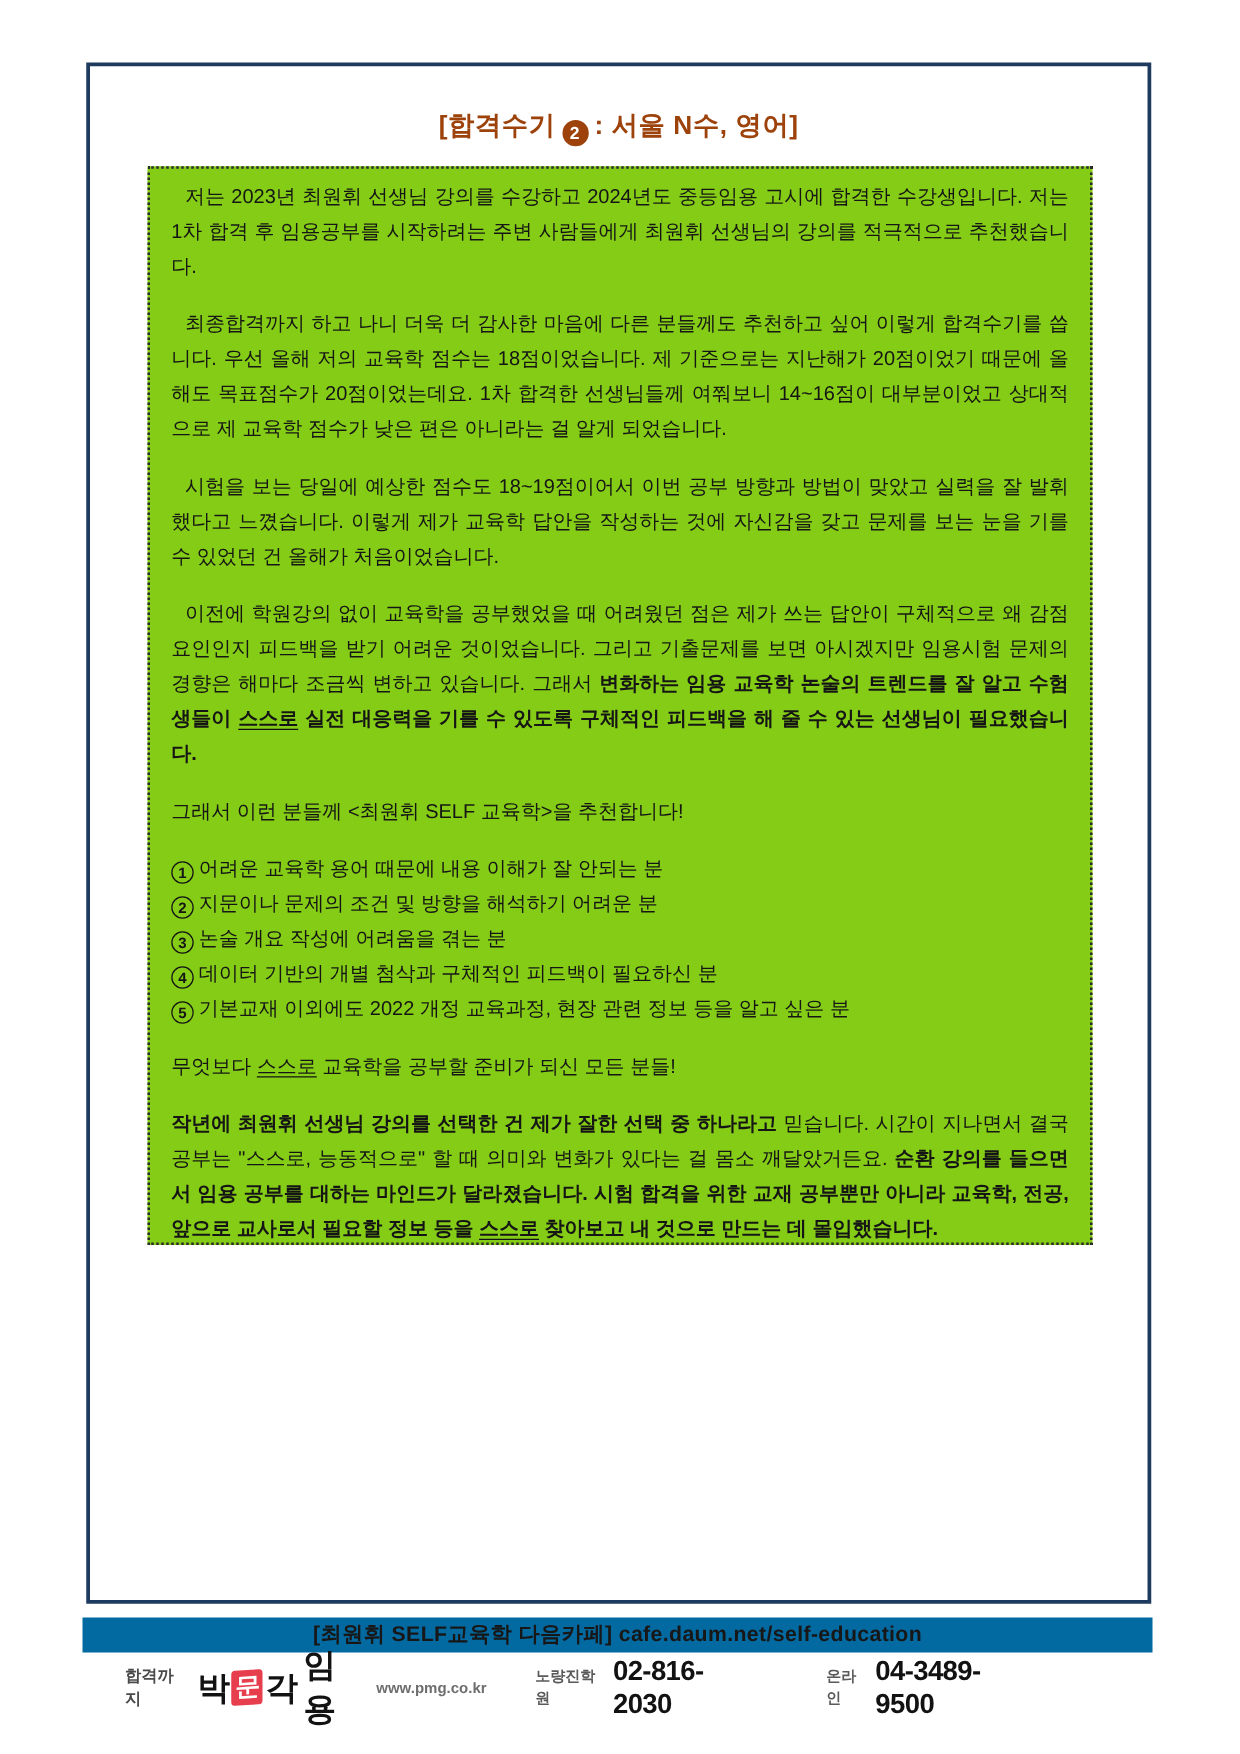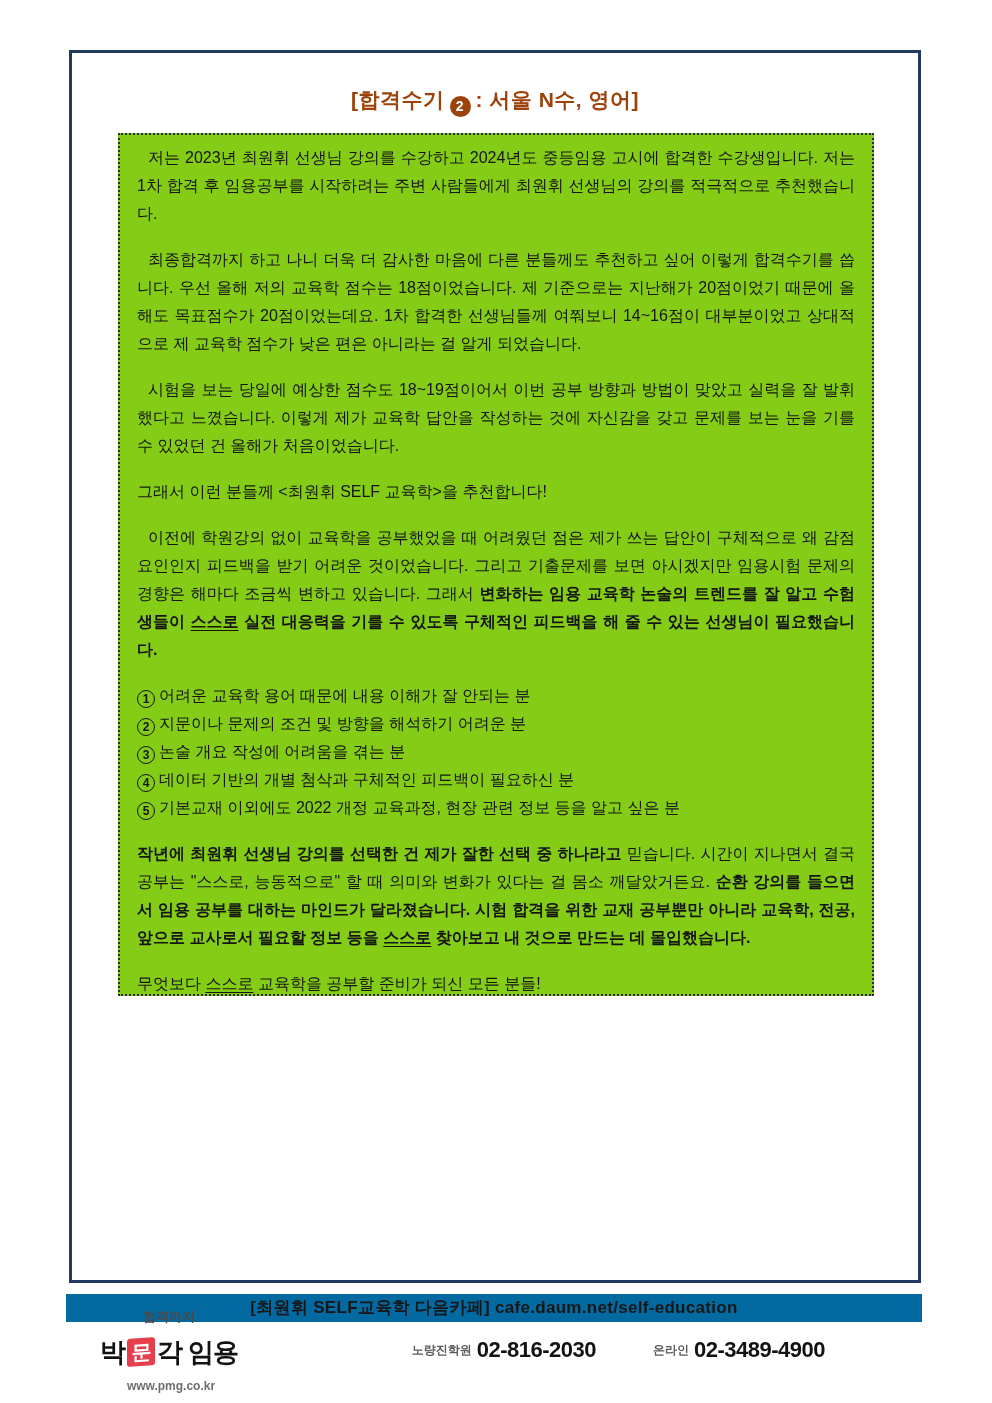--- a/index.html
+++ b/index.html
@@ -33,21 +33,21 @@
     margin-right:4px; vertical-align:-2px; text-indent:0; }
 
   
   .footer-banner { position:absolute; left:66px; top:1294px; width:856px; height:28px;
     background:#0369a1; text-align:center; font-size:17px; font-weight:bold; color:#171717;
     line-height:28px; letter-spacing:0.3px; }
 
   
   .footer-row { position:absolute; left:100px; top:1328px; width:725px; height:44px;
     display:flex; align-items:center; justify-content:space-between; }
-  .logo-group { display:flex; align-items:center; gap:9px;flex-direction:column; }
+  .logo-group { display:flex; align-items:center; gap:9px; }
   .logo-slogan { font-size:13px; font-weight:bold; color:#4a4a4a; }
   .logo-brand { font-size:26px; font-weight:bold; color:#121212; letter-spacing:-1px;
     display:inline-flex; align-items:center; }
   .logo-badge { display:inline-block; background:#e73e4e; color:#ffffff; width:28px; height:28px;
     line-height:28px; text-align:center; font-size:20px; border-radius:3px;
     transform:skewY(-4deg); margin:0 2px; }
   .logo-site { font-size:12px; font-weight:bold; color:#6e6e6e; margin-left:4px; }
   .phone-group { display:flex; align-items:center; gap:18px; }
   .phone { display:flex; align-items:center; gap:5px; }
   .phone-label { font-size:12px; font-weight:bold; color:#5a5a5a;margin-left:39px; }
@@ -63,35 +63,35 @@
   <div class="doc-title"><span>[합격수기</span><span class="title-num">2</span><span>: 서울 N수, 영어]</span></div>
 
   <div class="content-box">
 
     <p class="para ind">저는 2023년 최원휘 선생님 강의를 수강하고 2024년도 중등임용 고시에 합격한 수강생입니다. 저는 1차 합격 후 임용공부를 시작하려는 주변 사람들에게 최원휘 선생님의 강의를 적극적으로 추천했습니다.</p>
 
     <p class="para ind">최종합격까지 하고 나니 더욱 더 감사한 마음에 다른 분들께도 추천하고 싶어 이렇게 합격수기를 씁니다. 우선 올해 저의 교육학 점수는 18점이었습니다. 제 기준으로는 지난해가 20점이었기 때문에 올해도 목표점수가 20점이었는데요. 1차 합격한 선생님들께 여쭤보니 14~16점이 대부분이었고 상대적으로 제 교육학 점수가 낮은 편은 아니라는 걸 알게 되었습니다.</p>
 
     <p class="para ind">시험을 보는 당일에 예상한 점수도 18~19점이어서 이번 공부 방향과 방법이 맞았고 실력을 잘 발휘했다고 느꼈습니다. 이렇게 제가 교육학 답안을 작성하는 것에 자신감을 갖고 문제를 보는 눈을 기를 수 있었던 건 올해가 처음이었습니다.</p>
 
+    <p class="para ind"><span>이전에 학원강의 없이 교육학을 공부했었을 때 어려웠던 점은 제가 쓰는 답안이 구체적으로 왜 감점 요인인지 피드백을 받기 어려운 것이었습니다. 그리고 기출문제를 보면 아시겠지만 임용시험 문제의 경향은 해마다 조금씩 변하고 있습니다. 그래서 </span><span class="b">변화하는 임용 교육학 논술의 트렌드를 잘 알고 수험생들이 </span><span class="b u">스스로</span><span class="b"> 실전 대응력을 기를 수 있도록 구체적인 피드백을 해 줄 수 있는 선생님이 필요했습니다.</span></p>
+
     <p class="para">그래서 이런 분들께 &lt;최원휘 SELF 교육학&gt;을 추천합니다!</p>
-
-    <p class="para ind"><span>이전에 학원강의 없이 교육학을 공부했었을 때 어려웠던 점은 제가 쓰는 답안이 구체적으로 왜 감점 요인인지 피드백을 받기 어려운 것이었습니다. 그리고 기출문제를 보면 아시겠지만 임용시험 문제의 경향은 해마다 조금씩 변하고 있습니다. 그래서 </span><span class="b">변화하는 임용 교육학 논술의 트렌드를 잘 알고 수험생들이 </span><span class="b u">스스로</span><span class="b"> 실전 대응력을 기를 수 있도록 구체적인 피드백을 해 줄 수 있는 선생님이 필요했습니다.</span></p>
 
     <div class="rec-list">
       <span class="rec-item"><span class="circ-num">1</span><span>어려운 교육학 용어 때문에 내용 이해가 잘 안되는 분</span></span>
       <span class="rec-item"><span class="circ-num">2</span><span>지문이나 문제의 조건 및 방향을 해석하기 어려운 분</span></span>
       <span class="rec-item"><span class="circ-num">3</span><span>논술 개요 작성에 어려움을 겪는 분</span></span>
       <span class="rec-item"><span class="circ-num">4</span><span>데이터 기반의 개별 첨삭과 구체적인 피드백이 필요하신 분</span></span>
       <span class="rec-item"><span class="circ-num">5</span><span>기본교재 이외에도 2022 개정 교육과정, 현장 관련 정보 등을 알고 싶은 분</span></span>
     </div>
 
+    <p class="para"><span>무엇보다 </span><span class="u">스스로</span><span> 교육학을 공부할 준비가 되신 모든 분들!</span></p>
+
     <p class="para"><span class="b">작년에 최원휘 선생님 강의를 선택한 건 제가 잘한 선택 중 하나라고</span><span> 믿습니다. 시간이 지나면서 결국 공부는 "스스로, 능동적으로" 할 때 의미와 변화가 있다는 걸 몸소 깨달았거든요. </span><span class="b">순환 강의를 들으면서 임용 공부를 대하는 마인드가 달라졌습니다. 시험 합격을 위한 교재 공부뿐만 아니라 교육학, 전공, 앞으로 교사로서 필요할 정보 등을 </span><span class="b u">스스로</span><span class="b"> 찾아보고 내 것으로 만드는 데 몰입했습니다.</span></p>
-
-    <p class="para"><span>무엇보다 </span><span class="u">스스로</span><span> 교육학을 공부할 준비가 되신 모든 분들!</span></p>
 
   </div>
 
   <div class="footer-banner">[최원휘 SELF교육학 다음카페] cafe.daum.net/self-education</div>
 
   <div class="footer-row">
     <div class="logo-group">
       <span class="logo-slogan">합격까지</span>
       <span class="logo-brand">
           <span>박</span>
@@ -102,18 +102,18 @@
         </span>
       <span class="logo-site">www.pmg.co.kr</span>
     </div>
     <div class="phone-group">
       <span class="phone">
         <span class="phone-label">노량진학원</span>
         <span class="phone-number">02-816-2030</span>
       </span>
       <span class="phone">
         <span class="phone-label">온라인</span>
-        <span class="phone-number">02-3489-4900</span>
+        <span class="phone-number">04-3489-9500</span>
       </span>
     </div>
   </div>
 
 </div>
 
 </body></html>

